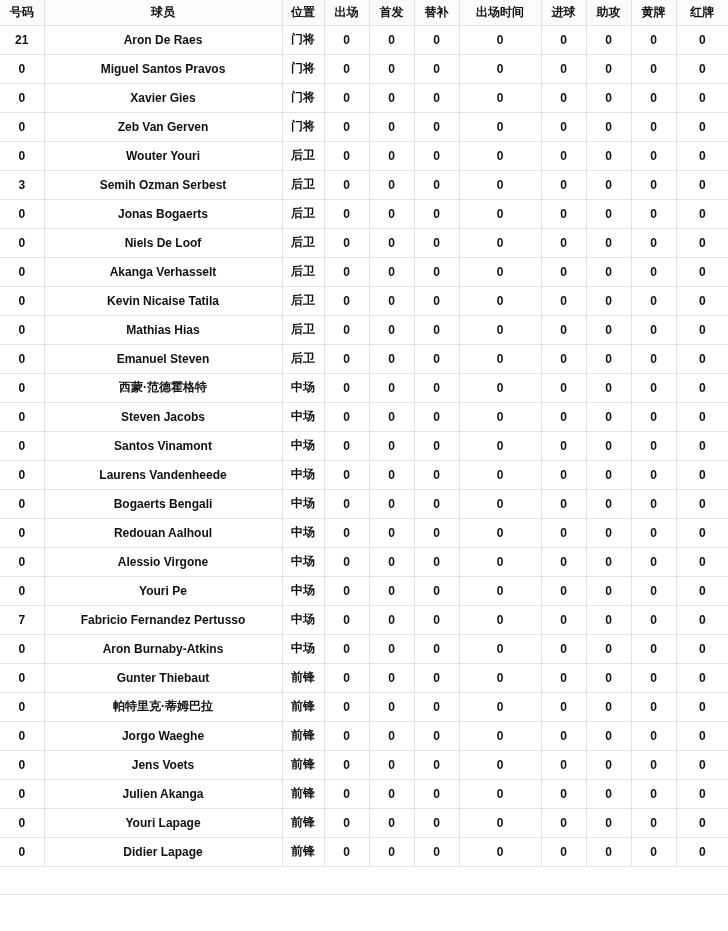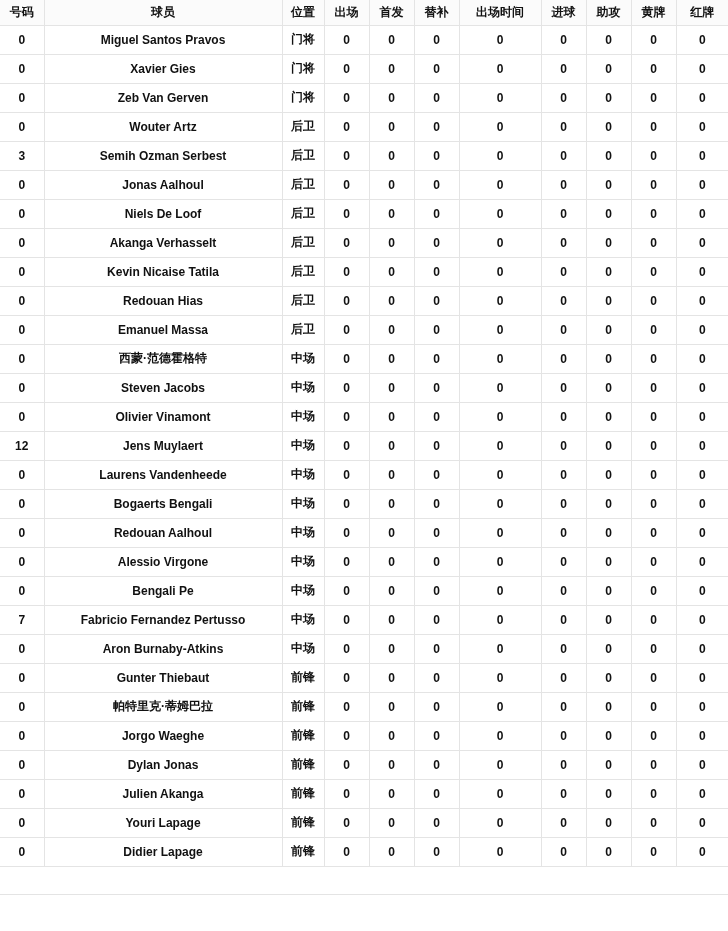--- a/index.html
+++ b/index.html
@@ -84,20 +84,33 @@
           <th>替补</th>
           <th>出场时间</th>
           <th>进球</th>
           <th>助攻</th>
           <th>黄牌</th>
           <th>红牌</th>
         </tr>
     </thead>
     <tbody id="table-body">
         <tr>
+          <td>21</td>
+          <td>Aron De Raes</td>
+          <td>门将</td>
+          <td>0</td>
+          <td>0</td>
+          <td>0</td>
+          <td>0</td>
+          <td>0</td>
+          <td>0</td>
+          <td>0</td>
+          <td>0</td>
+        </tr>
+        <tr>
           <td>0</td>
           <td>Miguel Santos Pravos</td>
           <td>门将</td>
           <td>0</td>
           <td>0</td>
           <td>0</td>
           <td>0</td>
           <td>0</td>
           <td>0</td>
           <td>0</td>
@@ -124,21 +137,21 @@
           <td>0</td>
           <td>0</td>
           <td>0</td>
           <td>0</td>
           <td>0</td>
           <td>0</td>
           <td>0</td>
         </tr>
         <tr>
           <td>0</td>
-          <td>Wouter Artz</td>
+          <td>Wouter Youri</td>
           <td>后卫</td>
           <td>0</td>
           <td>0</td>
           <td>0</td>
           <td>0</td>
           <td>0</td>
           <td>0</td>
           <td>0</td>
           <td>0</td>
         </tr>
@@ -150,21 +163,21 @@
           <td>0</td>
           <td>0</td>
           <td>0</td>
           <td>0</td>
           <td>0</td>
           <td>0</td>
           <td>0</td>
         </tr>
         <tr>
           <td>0</td>
-          <td>Jonas Aalhoul</td>
+          <td>Jonas Bogaerts</td>
           <td>后卫</td>
           <td>0</td>
           <td>0</td>
           <td>0</td>
           <td>0</td>
           <td>0</td>
           <td>0</td>
           <td>0</td>
           <td>0</td>
         </tr>
@@ -202,34 +215,34 @@
           <td>0</td>
           <td>0</td>
           <td>0</td>
           <td>0</td>
           <td>0</td>
           <td>0</td>
           <td>0</td>
         </tr>
         <tr>
           <td>0</td>
-          <td>Redouan Hias</td>
-          <td>后卫</td>
-          <td>0</td>
-          <td>0</td>
-          <td>0</td>
-          <td>0</td>
-          <td>0</td>
-          <td>0</td>
-          <td>0</td>
-          <td>0</td>
-        </tr>
-        <tr>
-          <td>0</td>
-          <td>Emanuel Massa</td>
+          <td>Mathias Hias</td>
+          <td>后卫</td>
+          <td>0</td>
+          <td>0</td>
+          <td>0</td>
+          <td>0</td>
+          <td>0</td>
+          <td>0</td>
+          <td>0</td>
+          <td>0</td>
+        </tr>
+        <tr>
+          <td>0</td>
+          <td>Emanuel Steven</td>
           <td>后卫</td>
           <td>0</td>
           <td>0</td>
           <td>0</td>
           <td>0</td>
           <td>0</td>
           <td>0</td>
           <td>0</td>
           <td>0</td>
         </tr>
@@ -254,34 +267,21 @@
           <td>0</td>
           <td>0</td>
           <td>0</td>
           <td>0</td>
           <td>0</td>
           <td>0</td>
           <td>0</td>
         </tr>
         <tr>
           <td>0</td>
-          <td>Olivier Vinamont</td>
-          <td>中场</td>
-          <td>0</td>
-          <td>0</td>
-          <td>0</td>
-          <td>0</td>
-          <td>0</td>
-          <td>0</td>
-          <td>0</td>
-          <td>0</td>
-        </tr>
-        <tr>
-          <td>12</td>
-          <td>Jens Muylaert</td>
+          <td>Santos Vinamont</td>
           <td>中场</td>
           <td>0</td>
           <td>0</td>
           <td>0</td>
           <td>0</td>
           <td>0</td>
           <td>0</td>
           <td>0</td>
           <td>0</td>
         </tr>
@@ -332,21 +332,21 @@
           <td>0</td>
           <td>0</td>
           <td>0</td>
           <td>0</td>
           <td>0</td>
           <td>0</td>
           <td>0</td>
         </tr>
         <tr>
           <td>0</td>
-          <td>Bengali Pe</td>
+          <td>Youri Pe</td>
           <td>中场</td>
           <td>0</td>
           <td>0</td>
           <td>0</td>
           <td>0</td>
           <td>0</td>
           <td>0</td>
           <td>0</td>
           <td>0</td>
         </tr>
@@ -410,21 +410,21 @@
           <td>0</td>
           <td>0</td>
           <td>0</td>
           <td>0</td>
           <td>0</td>
           <td>0</td>
           <td>0</td>
         </tr>
         <tr>
           <td>0</td>
-          <td>Dylan Jonas</td>
+          <td>Jens Voets</td>
           <td>前锋</td>
           <td>0</td>
           <td>0</td>
           <td>0</td>
           <td>0</td>
           <td>0</td>
           <td>0</td>
           <td>0</td>
           <td>0</td>
         </tr>

